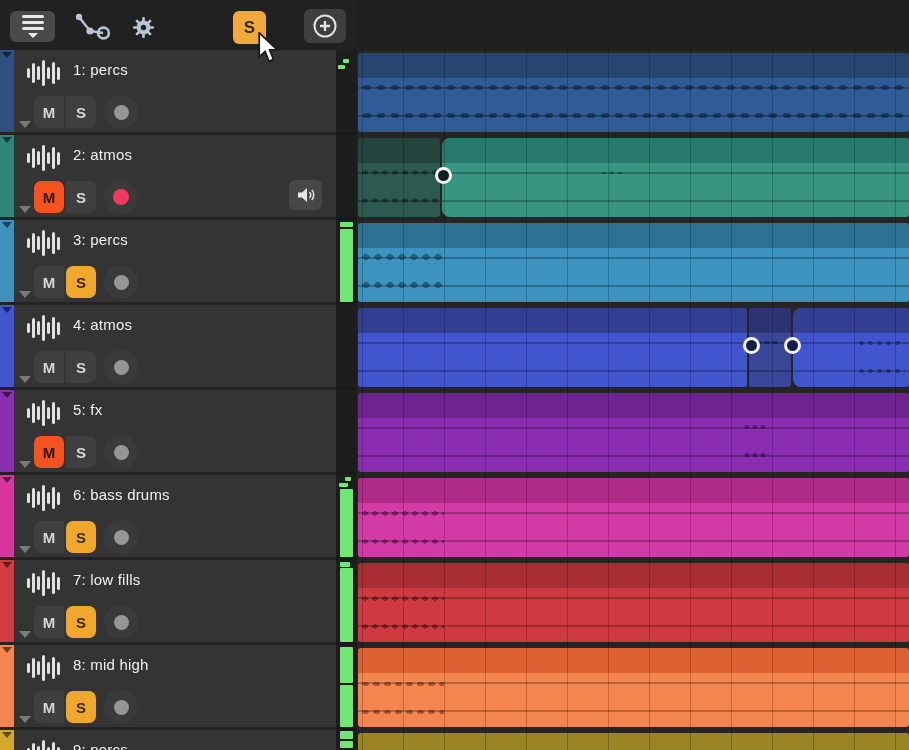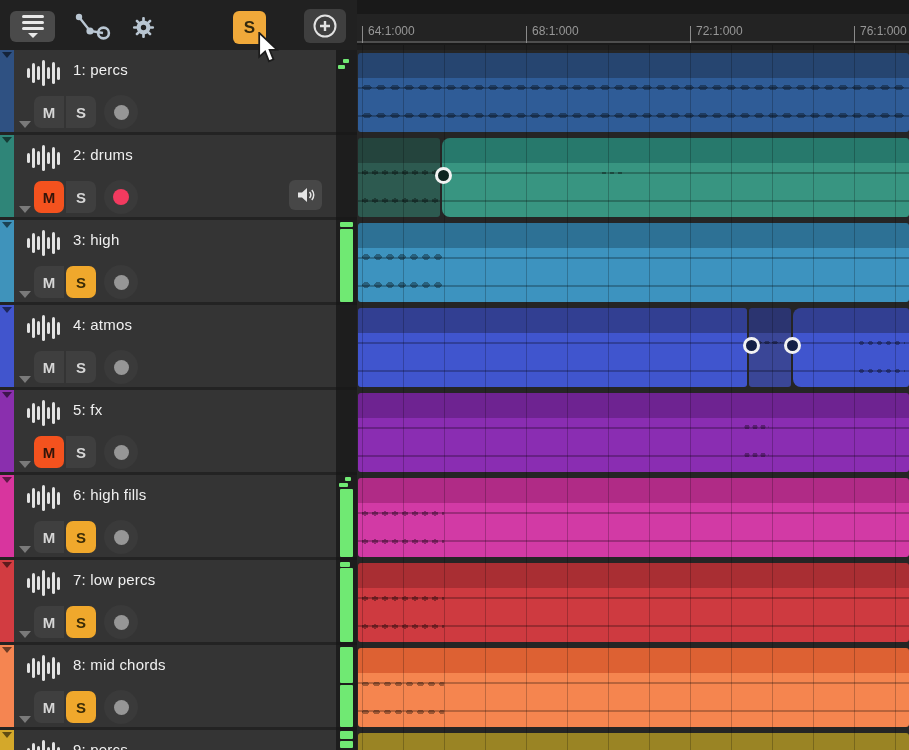--- a/index.html
+++ b/index.html
@@ -96,31 +96,20 @@
     </svg>
     <div id="btn-solo-all" class="tb-btn">S</div>
     <div id="btn-addtrack" class="tb-btn">
       <svg width="26" height="26" viewBox="0 0 26 26">
         <circle cx="13" cy="13" r="10.5" fill="none" stroke="#e2e2e2" stroke-width="2"></circle>
         <path d="M13 8 V18 M8 13 H18" stroke="#e2e2e2" stroke-width="2.4"></path>
       </svg>
     </div>
   </div>
 
-  <div id="ruler">
-    <div class="band"></div>
-  <div class="tick" style="left: 5px;"></div>
-      <div class="tick-label" style="left: 11px;">64:1:000</div>
-      <div class="tick" style="left: 169px;"></div>
-      <div class="tick-label" style="left: 175px;">68:1:000</div>
-      <div class="tick" style="left: 333px;"></div>
-      <div class="tick-label" style="left: 339px;">72:1:000</div>
-      <div class="tick" style="left: 497px;"></div>
-      <div class="tick-label" style="left: 503px;">76:1:000</div>
-    </div>
 
   <div id="tracks">
   <div class="row">
     <div class="hdr">
       <div class="strip" style="background: rgb(47, 81, 130);">
         <i class="tri"></i>
       </div>
       <span class="wicon">
             <i style="height: 10px;"></i>
             <i style="height: 20px;"></i>
@@ -162,21 +151,21 @@
       </div>
       <span class="wicon">
             <i style="height: 10px;"></i>
             <i style="height: 20px;"></i>
             <i style="height: 14px;"></i>
             <i style="height: 26px;"></i>
             <i style="height: 12px;"></i>
             <i style="height: 22px;"></i>
             <i style="height: 13px;"></i>
           </span>
-      <span class="tname">2: drums</span>
+      <span class="tname">2: atmos</span>
       <div class="msgrp">
         <div class="msbtn m on-m">M</div>
         <div class="msbtn s">S</div>
       </div>
       <div class="rec armed">
             <i></i>
           </div>
       <div class="listen" style="display: flex;">
         <svg width="20" height="18" viewBox="0 0 20 18">
           <path d="M2 6.5 H6 L11 2 V16 L6 11.5 H2 Z" fill="#e6e6e6"></path>
@@ -209,21 +198,21 @@
       </div>
       <span class="wicon">
             <i style="height: 10px;"></i>
             <i style="height: 20px;"></i>
             <i style="height: 14px;"></i>
             <i style="height: 26px;"></i>
             <i style="height: 12px;"></i>
             <i style="height: 22px;"></i>
             <i style="height: 13px;"></i>
           </span>
-      <span class="tname">3: high</span>
+      <span class="tname">3: percs</span>
       <div class="msgrp">
         <div class="msbtn m">M</div>
         <div class="msbtn s on-s">S</div>
       </div>
       <div class="rec">
             <i></i>
           </div>
 
       <i class="rsz"></i>
     </div>
@@ -331,21 +320,21 @@
       </div>
       <span class="wicon">
             <i style="height: 10px;"></i>
             <i style="height: 20px;"></i>
             <i style="height: 14px;"></i>
             <i style="height: 26px;"></i>
             <i style="height: 12px;"></i>
             <i style="height: 22px;"></i>
             <i style="height: 13px;"></i>
           </span>
-      <span class="tname">6: high fills</span>
+      <span class="tname">6: bass drums</span>
       <div class="msgrp">
         <div class="msbtn m">M</div>
         <div class="msbtn s on-s">S</div>
       </div>
       <div class="rec">
             <i></i>
           </div>
 
       <i class="rsz"></i>
     </div>
@@ -371,21 +360,21 @@
       </div>
       <span class="wicon">
             <i style="height: 10px;"></i>
             <i style="height: 20px;"></i>
             <i style="height: 14px;"></i>
             <i style="height: 26px;"></i>
             <i style="height: 12px;"></i>
             <i style="height: 22px;"></i>
             <i style="height: 13px;"></i>
           </span>
-      <span class="tname">7: low percs</span>
+      <span class="tname">7: low fills</span>
       <div class="msgrp">
         <div class="msbtn m">M</div>
         <div class="msbtn s on-s">S</div>
       </div>
       <div class="rec">
             <i></i>
           </div>
 
       <i class="rsz"></i>
     </div>
@@ -410,21 +399,21 @@
       </div>
       <span class="wicon">
             <i style="height: 10px;"></i>
             <i style="height: 20px;"></i>
             <i style="height: 14px;"></i>
             <i style="height: 26px;"></i>
             <i style="height: 12px;"></i>
             <i style="height: 22px;"></i>
             <i style="height: 13px;"></i>
           </span>
-      <span class="tname">8: mid chords</span>
+      <span class="tname">8: mid high</span>
       <div class="msgrp">
         <div class="msbtn m">M</div>
         <div class="msbtn s on-s">S</div>
       </div>
       <div class="rec">
             <i></i>
           </div>
 
       <i class="rsz"></i>
     </div>

